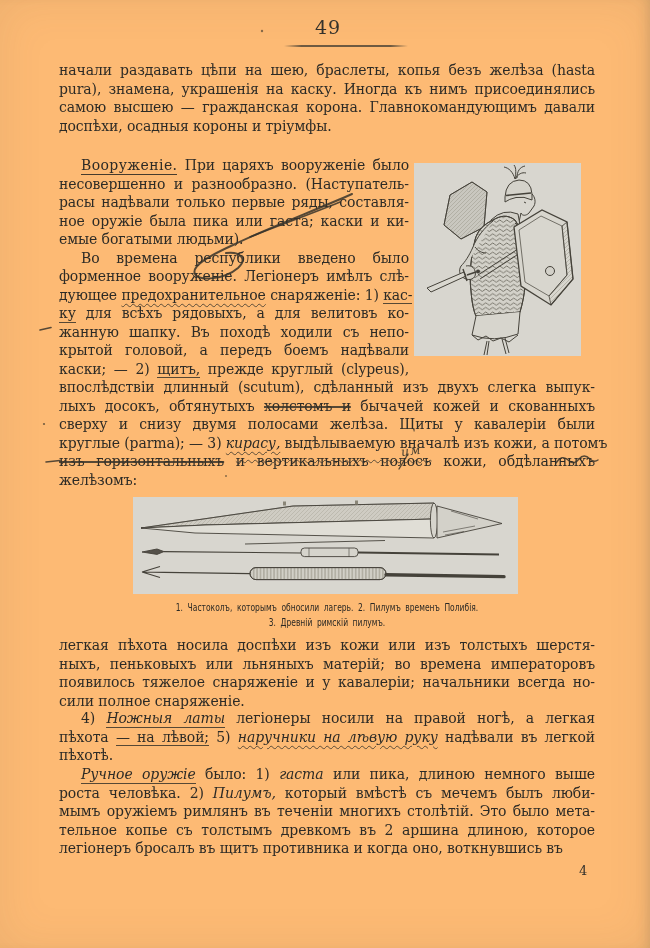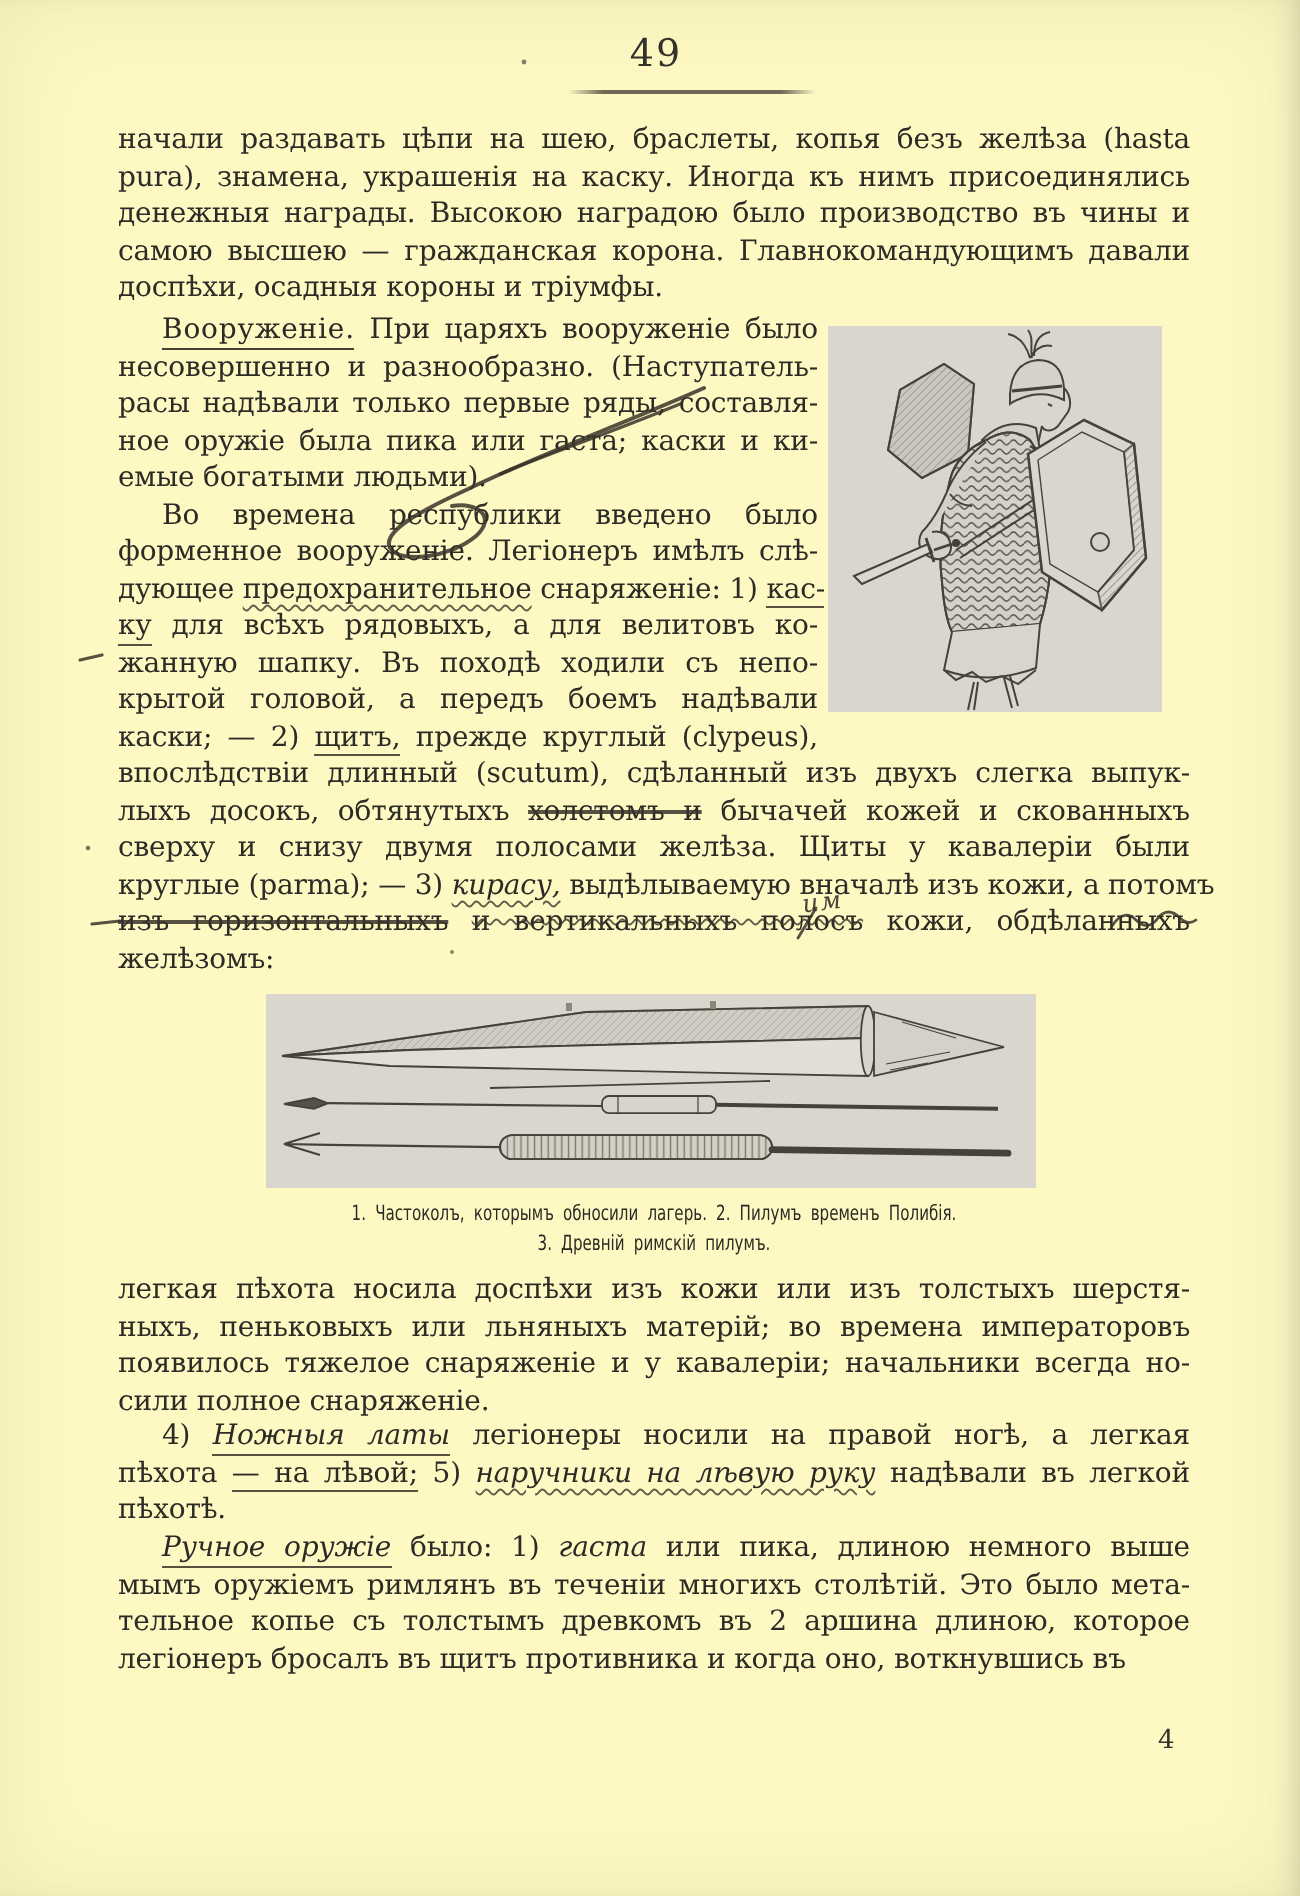--- a/index.html
+++ b/index.html
@@ -1,18 +1,18 @@
 <!DOCTYPE html>
 <html><head>
 <meta charset="utf-8">
 <style>
   html,body{margin:0;padding:0;background:#e8e6e0;}
   .page{
     position:relative;width:650px;height:948px;margin:0 auto;
-    background:#fef9c3;overflow:hidden;
+    background:#fdba74;overflow:hidden;
     font-family:"DejaVu Serif","Liberation Serif",serif;
     color:#2d2b26;
   }
   .page::after{
     content:"";position:absolute;inset:0;pointer-events:none;
     box-shadow:inset 0 0 46px rgba(95,90,72,.10), inset -9px 0 14px -9px rgba(95,90,72,.28);
   }
   .pagenum{
     position:absolute;left:306px;top:16px;width:44px;text-align:center;
     font-size:19px;letter-spacing:1px;color:#34322c;
@@ -63,21 +63,20 @@
 <body>
 
 <div class="page">
 
   <div class="pagenum">49</div>
   <div class="pagenum-rule"></div>
 
   <div class="para p-awards">
       <div class="tline"><span>начали раздавать цѣпи на шею, браслеты, копья безъ желѣза (hasta</span></div>
       <div class="tline"><span>pura), знамена, украшенія на каску. Иногда къ нимъ присоединялись</span></div>
-      <div class="tline"><span>денежныя награды. Высокою наградою было производство въ чины и</span></div>
       <div class="tline"><span>самою высшею — гражданская корона. Главнокомандующимъ давали</span></div>
       <div class="tline last"><span>доспѣхи, осадныя короны и тріумфы.</span></div>
     </div>
   <div class="para p-armament">
       <div class="tline narrow ind"><span class="m-b">Вооруженіе.</span><span> При царяхъ вооруженіе было</span></div>
       <div class="tline narrow"><span>несовершенно и разнообразно. (Наступатель-</span></div>
       <div class="tline narrow"><span>расы надѣвали только первые ряды, составля-</span></div>
       <div class="tline narrow"><span>ное оружіе была пика или гаста; каски и ки-</span></div>
       <div class="tline narrow last"><span>емые богатыми людьми).</span></div>
       <div class="tline narrow ind"><span>Во времена республики введено было</span></div>
@@ -183,20 +182,21 @@
       <div class="tline"><span>появилось тяжелое снаряженіе и у кавалеріи; начальники всегда но-</span></div>
       <div class="tline last"><span>сили полное снаряженіе.</span></div>
     </div>
   <div class="para p-greaves">
       <div class="tline ind"><span>4) </span><span class="m-i m-u">Ножныя латы</span><span> легіонеры носили на правой ногѣ, а легкая</span></div>
       <div class="tline"><span>пѣхота </span><span class="m-u">— на лѣвой;</span><span> 5) </span><span class="m-i m-w">наручники на лѣвую руку</span><span> надѣвали въ легкой</span></div>
       <div class="tline last"><span>пѣхотѣ.</span></div>
     </div>
   <div class="para p-hand">
       <div class="tline ind"><span class="m-i m-u">Ручное оружіе</span><span> было: 1) </span><span class="m-i">гаста</span><span> или пика, длиною немного выше</span></div>
+      <div class="tline"><span>роста человѣка. 2) </span><span class="m-i">Пилумъ,</span><span> который вмѣстѣ съ мечемъ былъ люби-</span></div>
       <div class="tline"><span>мымъ оружіемъ римлянъ въ теченіи многихъ столѣтій. Это было мета-</span></div>
       <div class="tline"><span>тельное копье съ толстымъ древкомъ въ 2 аршина длиною, которое</span></div>
       <div class="tline last"><span>легіонеръ бросалъ въ щитъ противника и когда оно, воткнувшись въ</span></div>
     </div>
 
   <div class="signature">4</div>
 
   <div class="hand-note">им</div>
 
   <svg class="pen-overlay" width="650" height="948">

